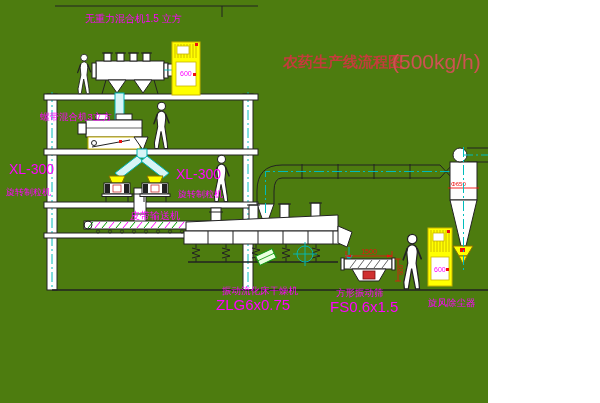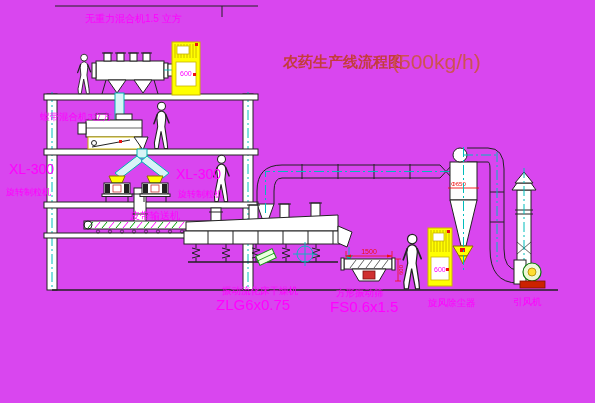--- a/index.html
+++ b/index.html
@@ -1,16 +1,16 @@
 <!DOCTYPE html>
 <html><head>
 <meta charset="utf-8">
 <style>
   html,body{margin:0;padding:0;background:#fff;}
-  .stage{position:relative;width:595px;height:403px;background:#d946ef;overflow:hidden;}
+  .stage{position:relative;width:488px;height:403px;background:#4d7c0f;overflow:hidden;}
   svg text{font-family:"Liberation Sans","DejaVu Sans",sans-serif;}
   .k   {stroke:#222;fill:none;stroke-width:1;}
   .kf  {stroke:#222;fill:#fff;stroke-width:1;}
   .thin{stroke:#222;fill:none;stroke-width:.7;}
   .cl  {stroke:#00bcbc;fill:none;stroke-width:1;stroke-dasharray:10 3 2 3;}
   .cy  {stroke:#00b4b4;fill:#d8f4f6;stroke-width:1;}
   .cyn {stroke:#00bcbc;fill:none;stroke-width:.9;}
   .mag {fill:#ff00ff;}
   .red {fill:#ee1111;}
   .dim {stroke:#ee1111;fill:none;stroke-width:.8;}

